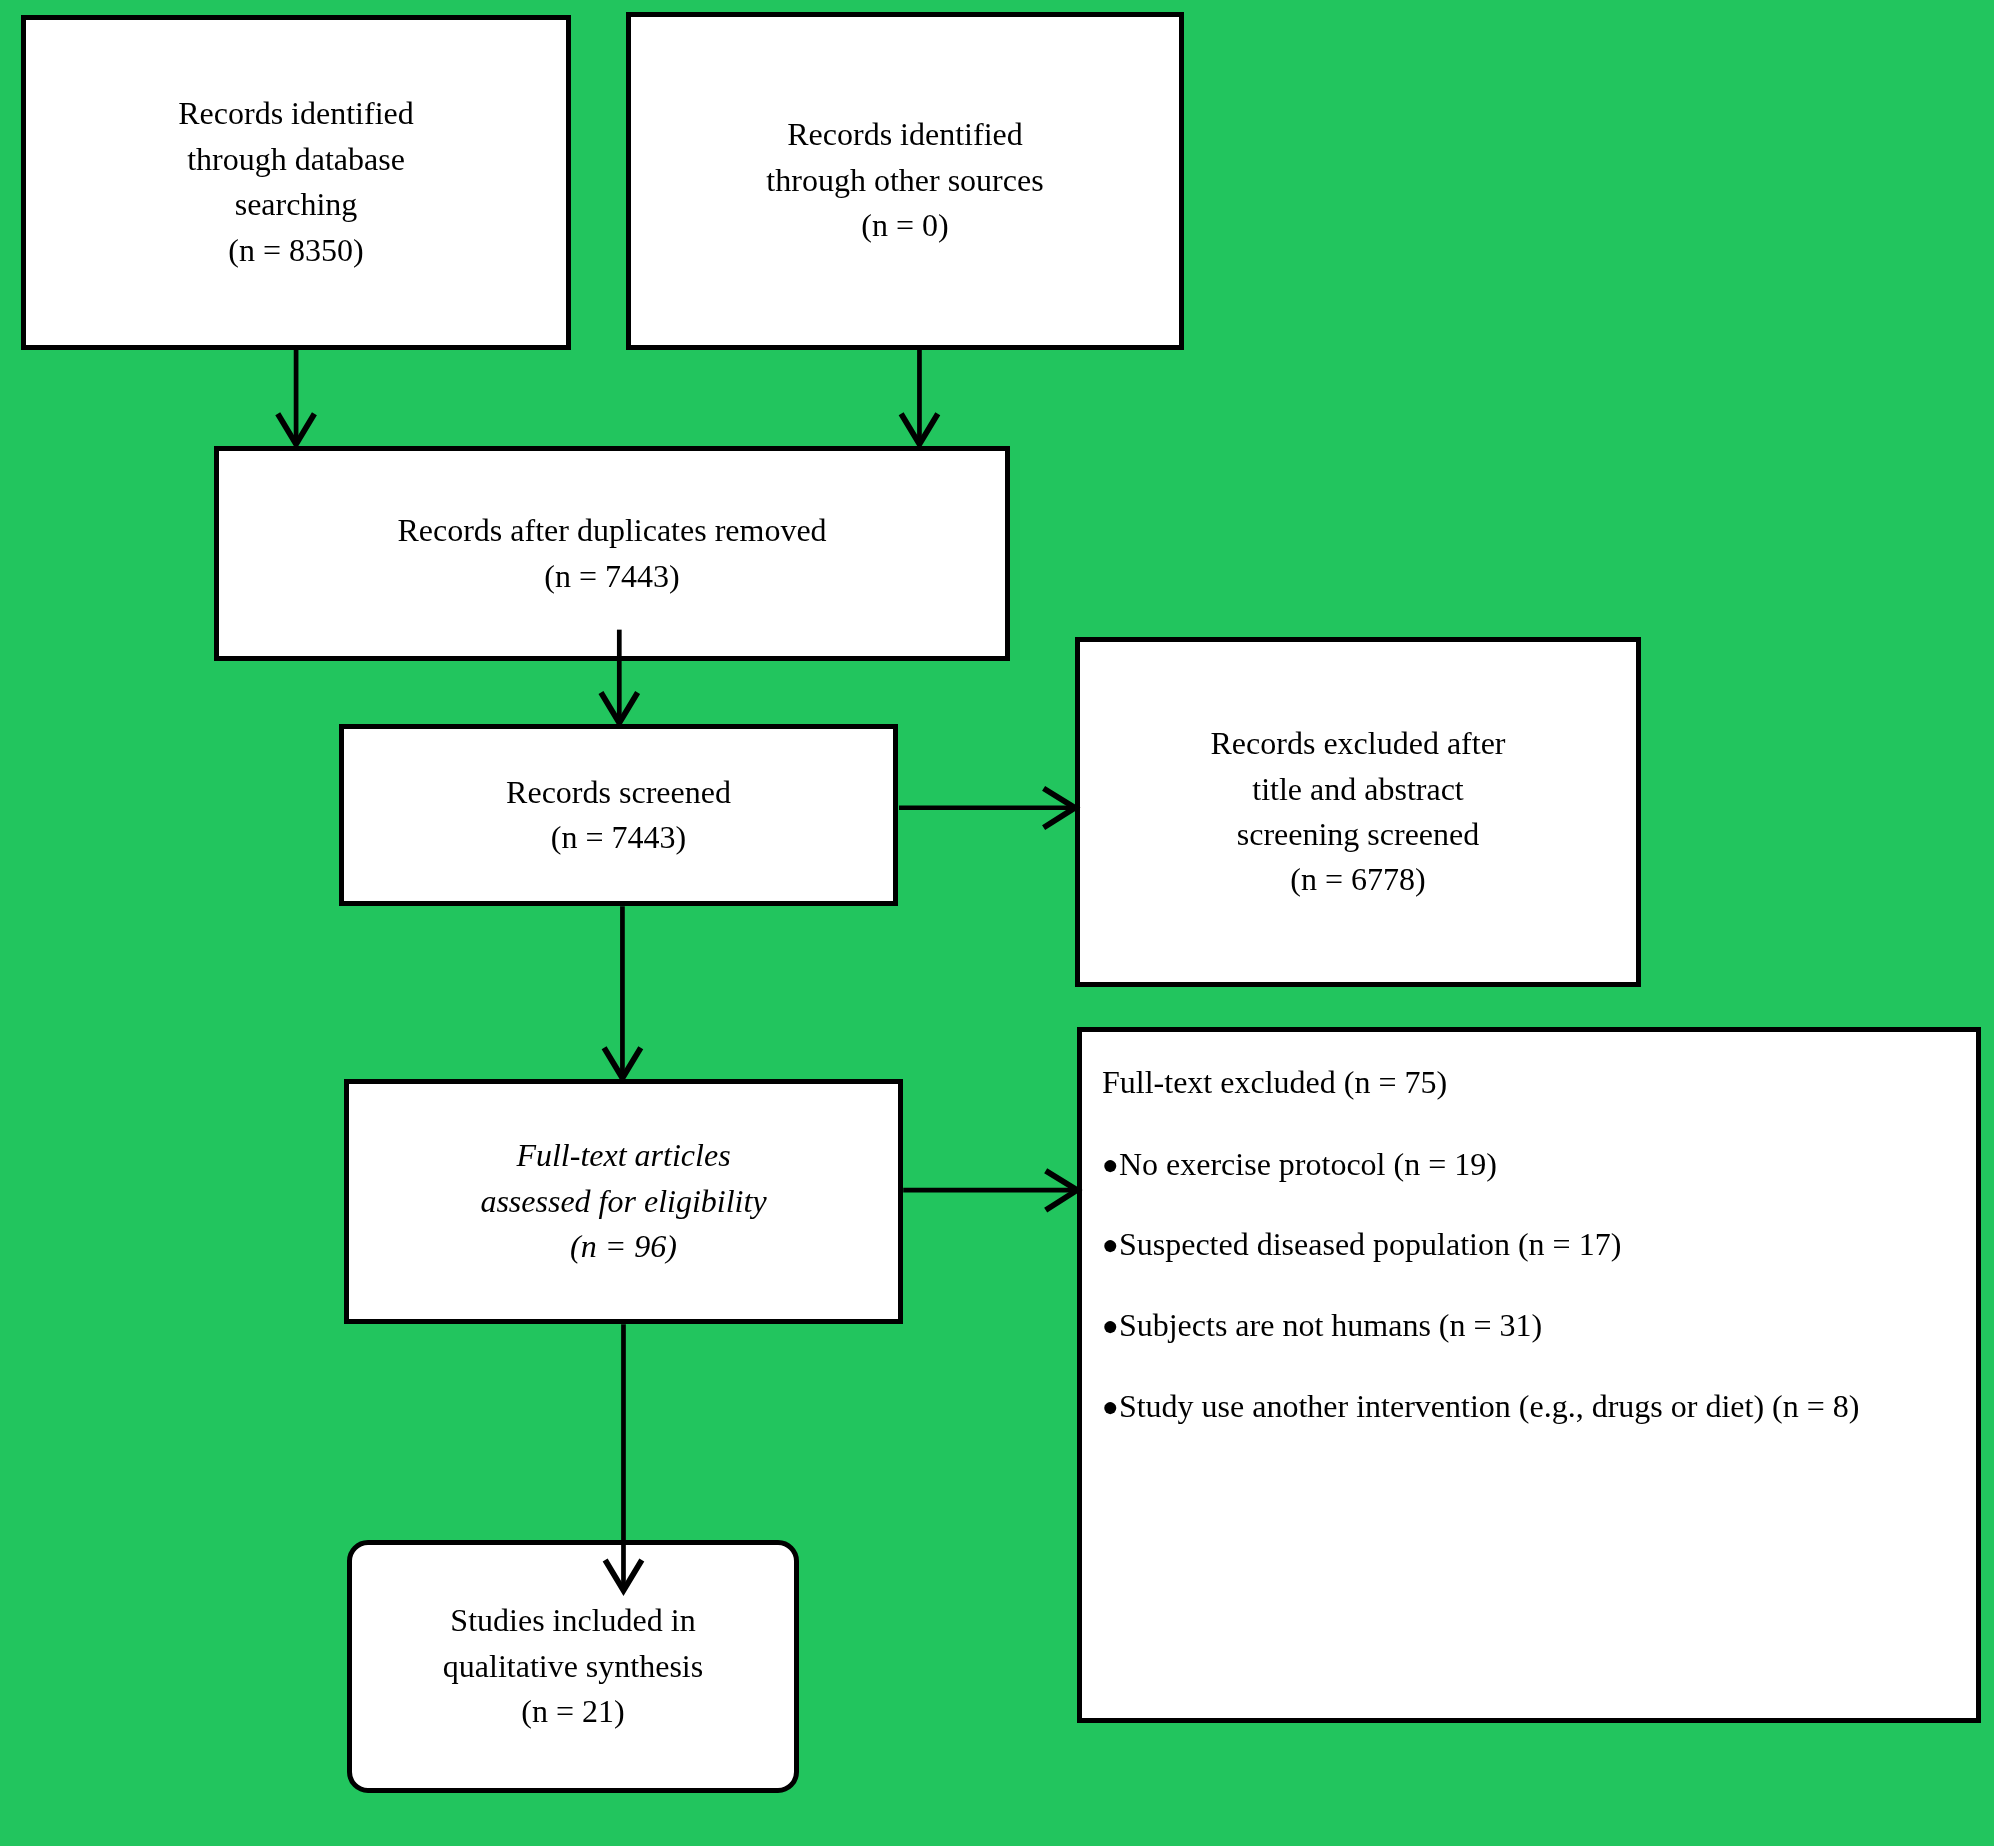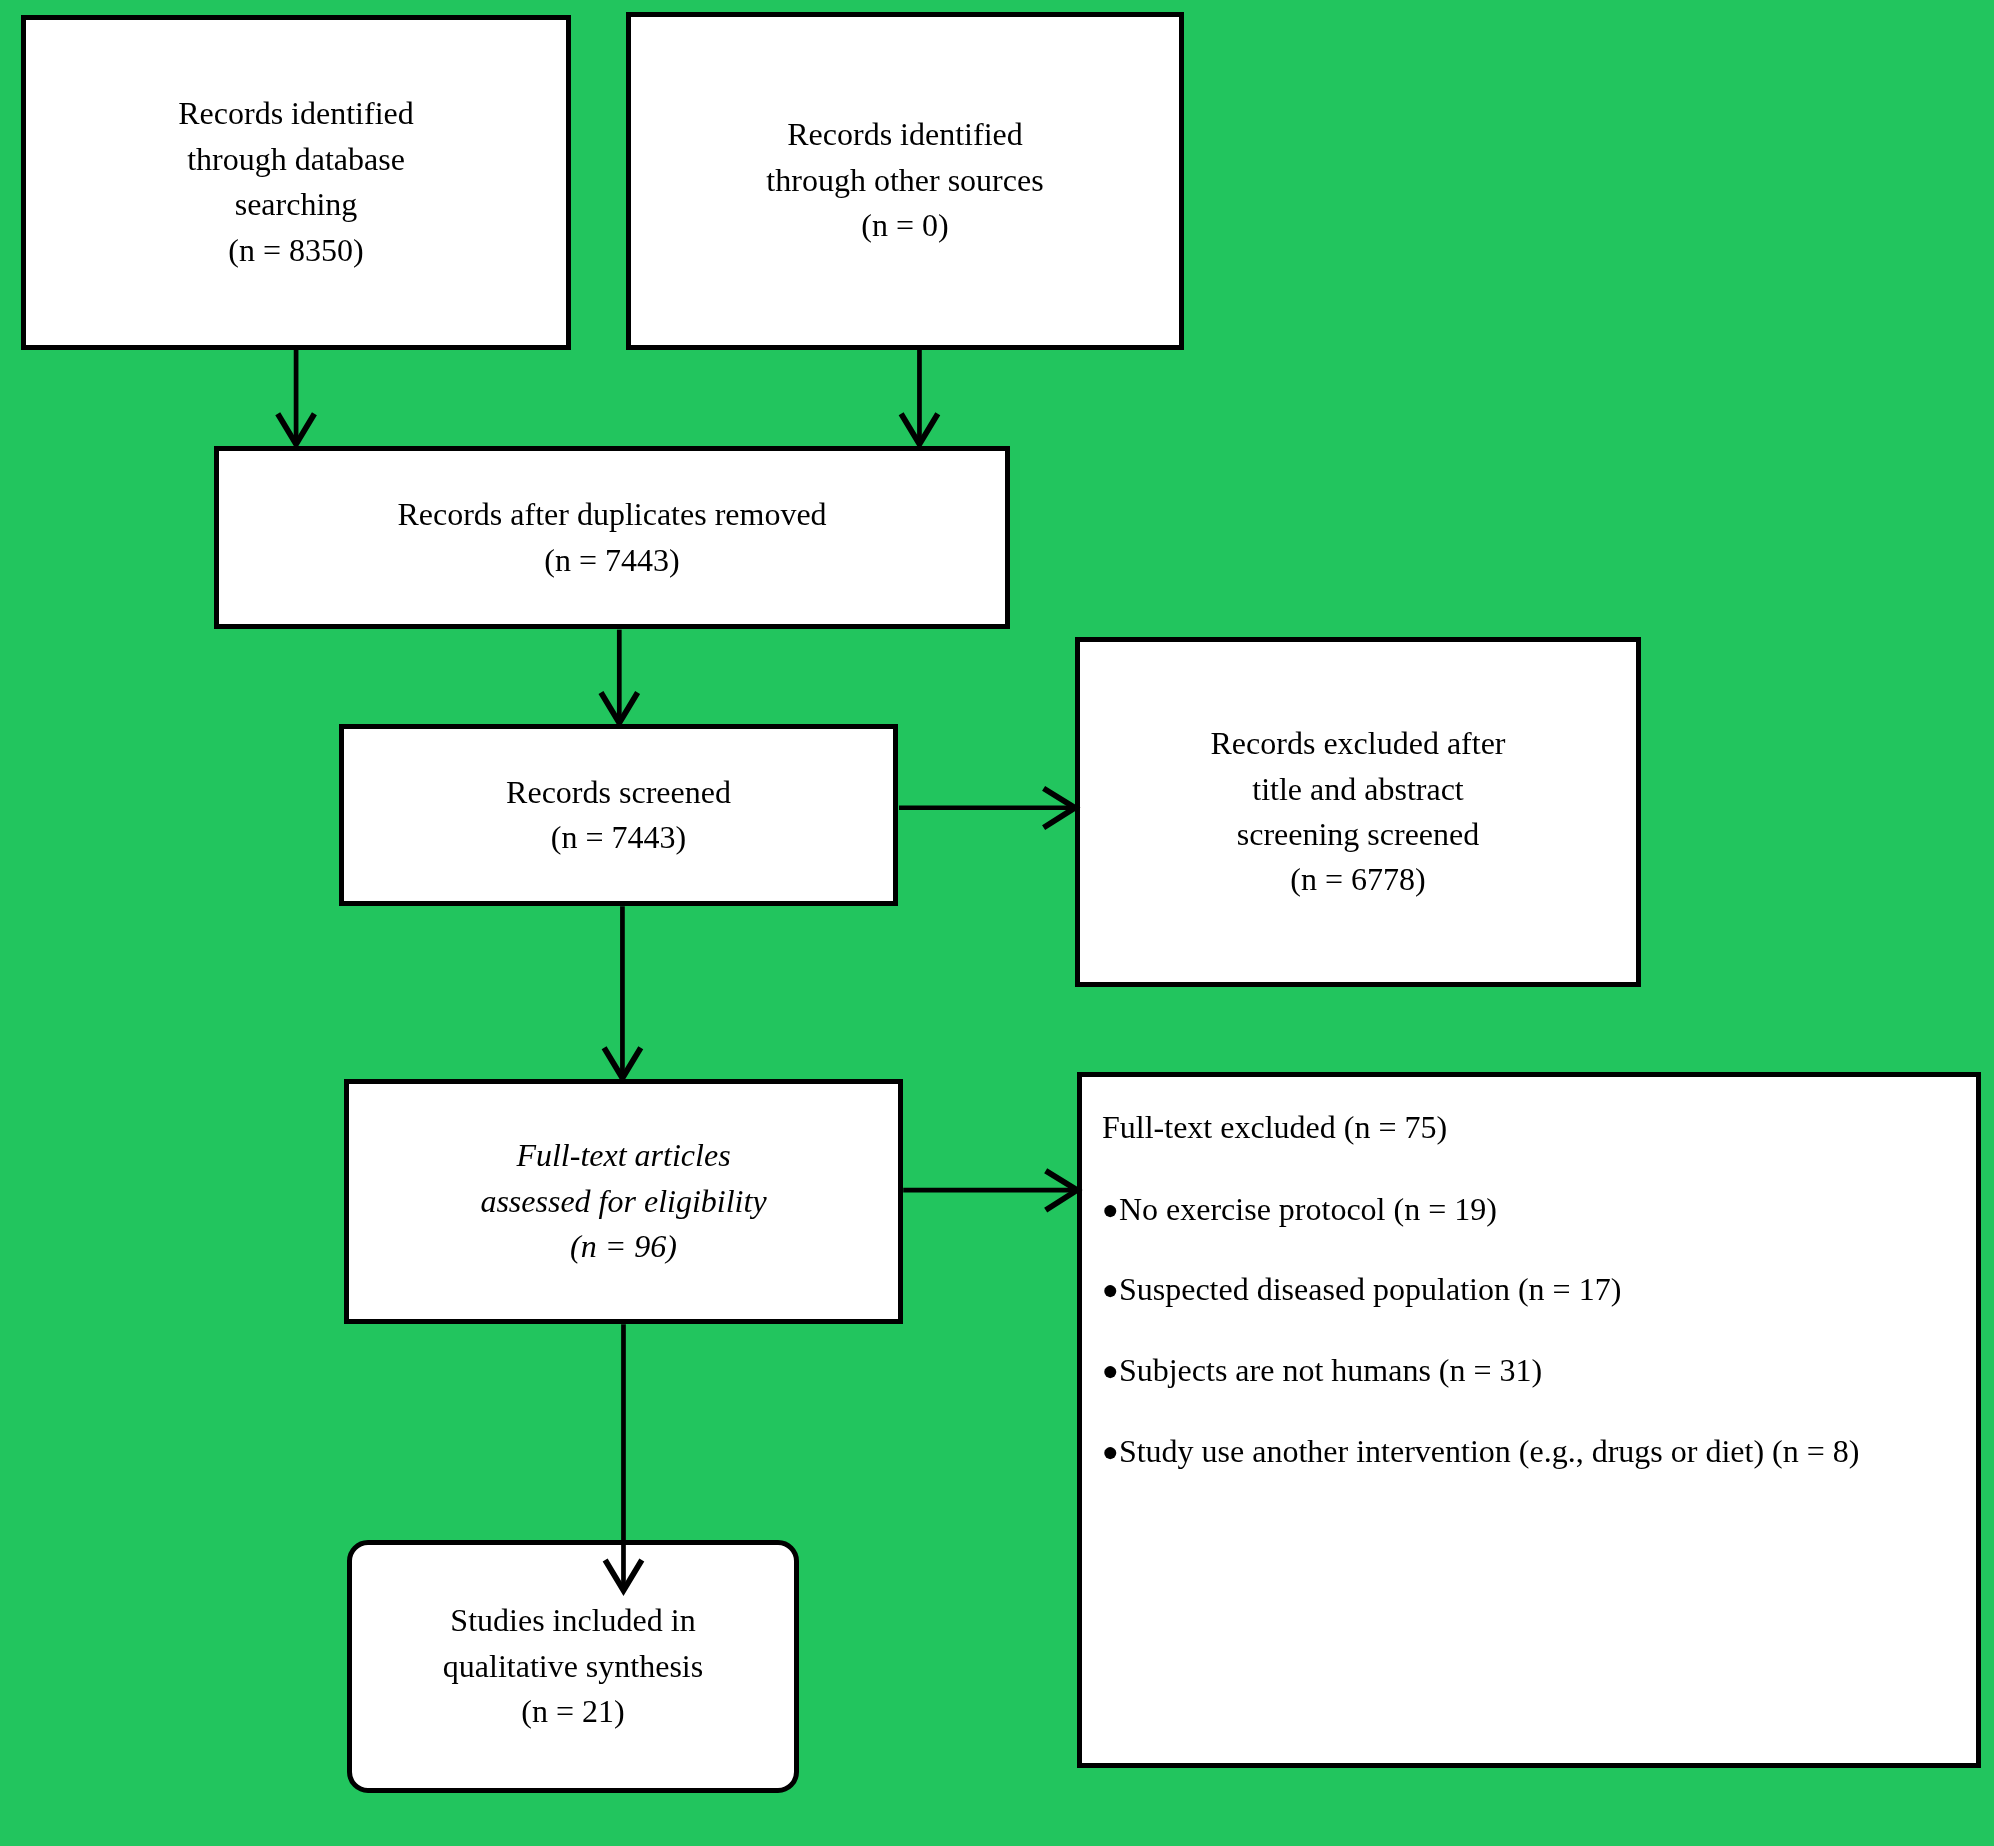--- a/index.html
+++ b/index.html
@@ -79,21 +79,21 @@
 searching
 (n = 8350)</span>
   </div>
 
   <div class="flowbox" style="left:626px; top:11.5px; width:558px; height:338px;">
     <span class="txt">Records identified
 through other sources
 (n = 0)</span>
   </div>
 
-  <div class="flowbox" style="left:214px; top:446px; width:796px; height:183px;">
+  <div class="flowbox" style="left:214px; top:446px; width:796px; height:215px;">
     <span class="txt">Records after duplicates removed
 (n = 7443)</span>
   </div>
 
   <div class="flowbox" style="left:339px; top:724px; width:559px; height:182px;">
     <span class="txt">Records screened
 (n = 7443)</span>
   </div>
 
   <div class="flowbox" style="left:1075px; top:637px; width:566px; height:350px;align-items:center;">
@@ -108,21 +108,21 @@
 assessed for eligibility
 (n = 96)</span>
   </div>
 
   <div class="flowbox" style="left:347px; top:1540px; width:452px; height:253px;border-radius:21px;">
     <span class="txt">Studies included in
 qualitative synthesis
 (n = 21)</span>
   </div>
 
-  <div class="flowbox left-align" style="left:1077px; top:1072px; width:904px; height:696px;">
+  <div class="flowbox left-align" style="left:1077px; top:1027px; width:904px; height:696px;">
     <div class="exclusion-body">
       <div class="exclusion-head">Full-text excluded (n = 75)</div>
 
       <div class="excl-item">
         <span class="bullet">●</span><span>No exercise protocol (n = 19)</span>
       </div>
 
       <div class="excl-item">
         <span class="bullet">●</span><span>Suspected diseased population (n = 17)</span>
       </div>

